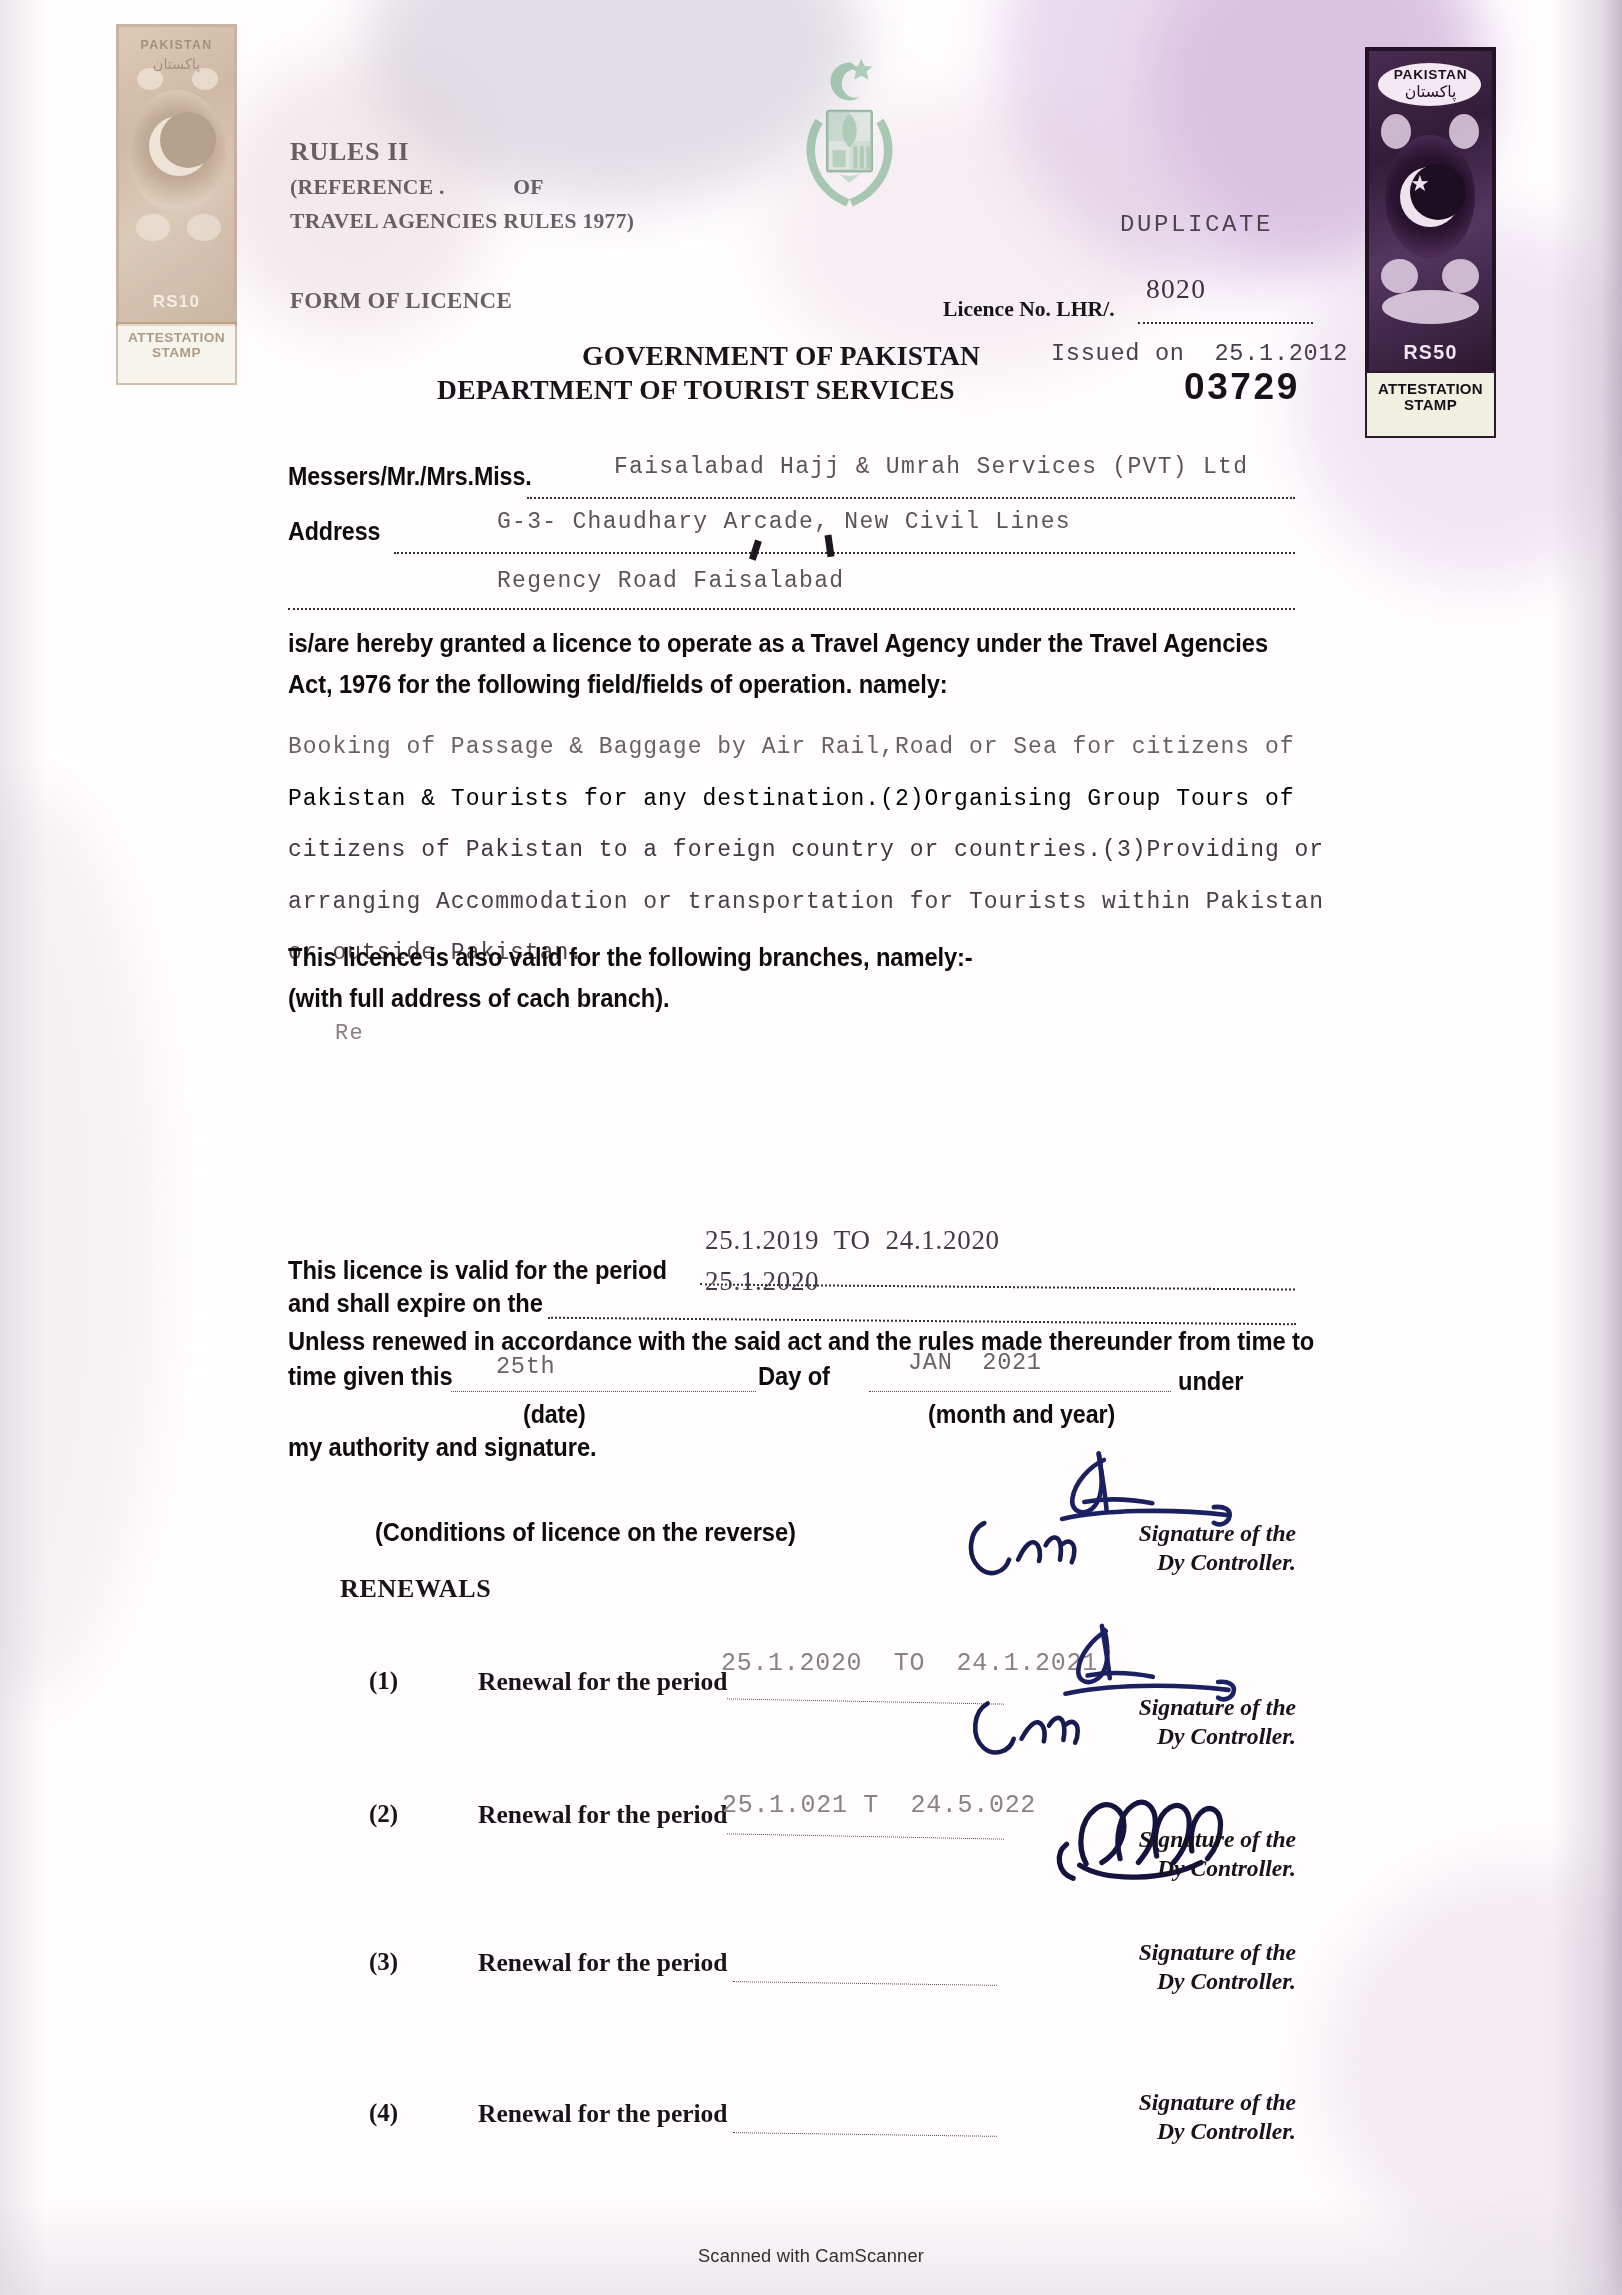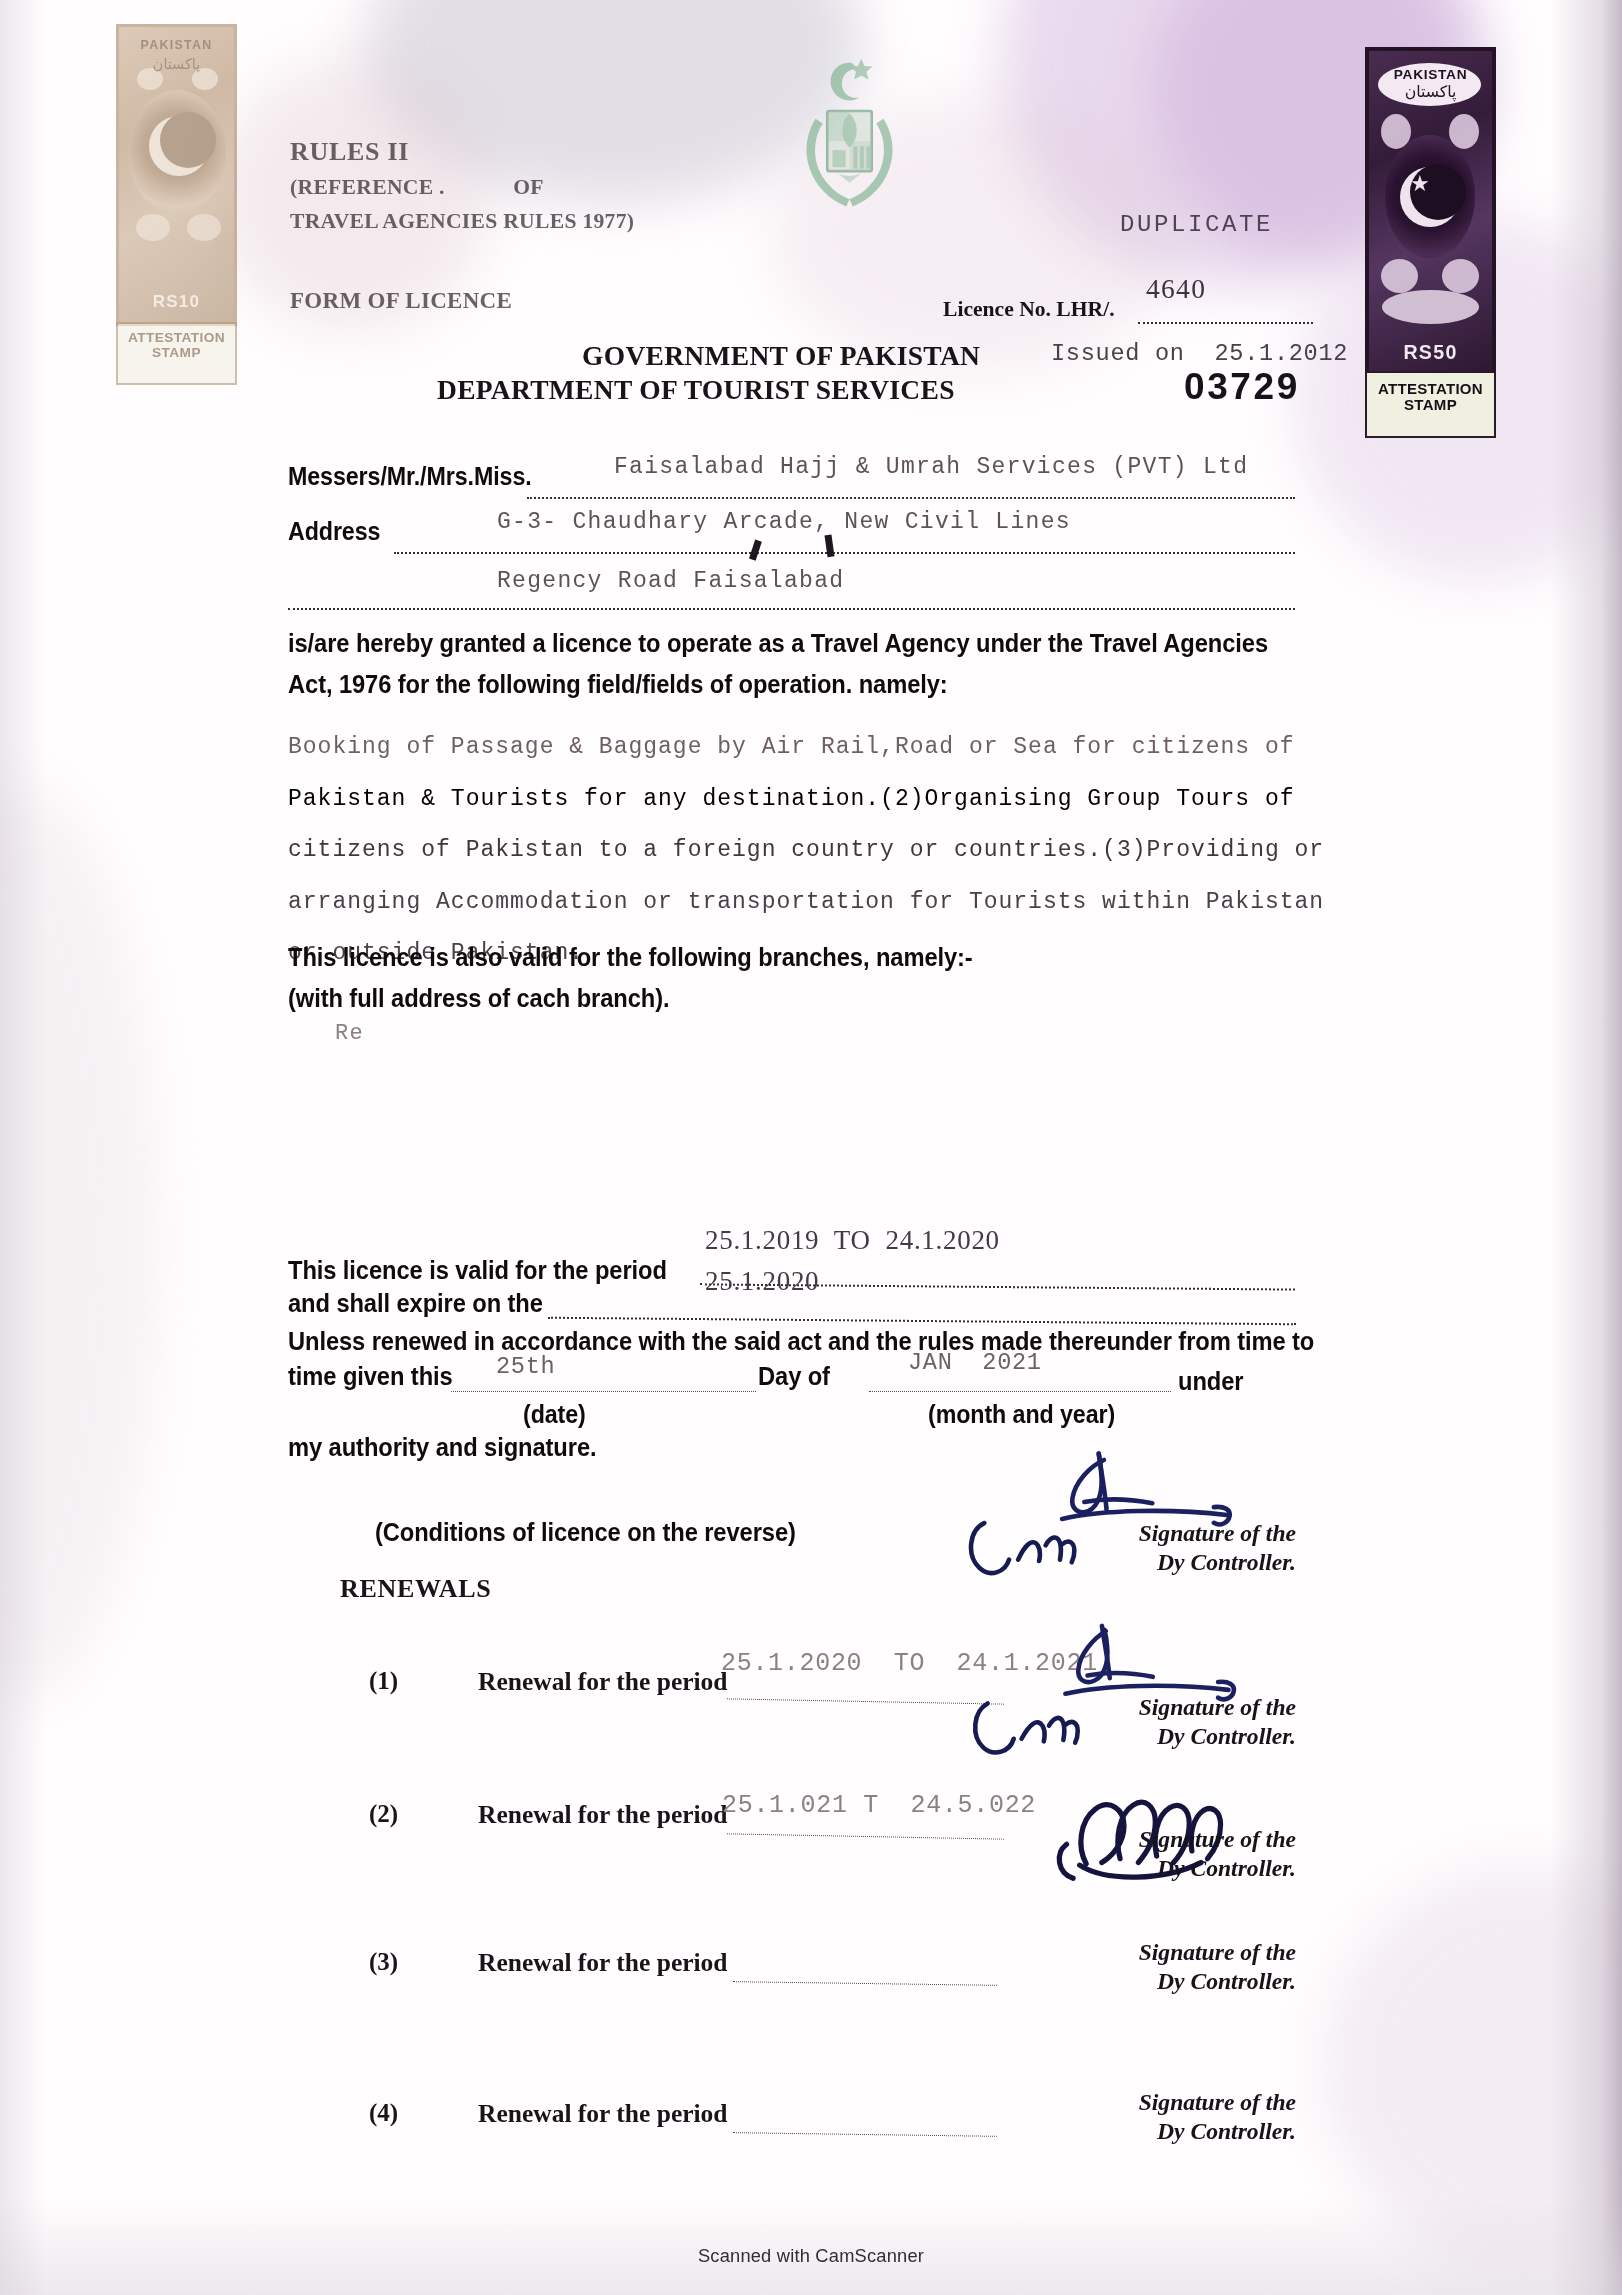--- a/index.html
+++ b/index.html
@@ -152,21 +152,21 @@
     </svg>
   </div>
 
   <div class="abs press faded" style="left:290px;top:137px;font-size:26px;letter-spacing:0.7px;">RULES II</div>
   <div class="abs press faded" style="left:290px;top:175px;font-size:21.6px;letter-spacing:0.3px;">(REFERENCE .            OF</div>
   <div class="abs press faded" style="left:290px;top:209px;font-size:21.6px;letter-spacing:0.3px;">TRAVEL AGENCIES RULES 1977)</div>
   <div class="abs press faded" style="left:290px;top:288px;font-size:23px;letter-spacing:0.3px;">FORM OF LICENCE</div>
 
   <div class="abs typed dark" style="left:1120px;top:211px;font-size:24px;letter-spacing:2.6px;color:#4e4450;">DUPLICATE</div>
 
-  <div class="abs hand" style="left:1146px;top:273px;font-size:27.5px;letter-spacing:1.3px;color:#3b3440;">4640</div>
+  <div class="abs hand" style="left:1146px;top:273px;font-size:27.5px;letter-spacing:1.3px;color:#3b3440;">8020</div>
   <div class="abs press" style="left:943px;top:297px;font-size:21.6px;color:#171418;">Licence No. LHR/.</div>
   <div class="dots" style="left:1138px;top:322px;width:175px;"></div>
 
   <div class="abs press" style="left:582px;top:340px;font-size:27.5px;letter-spacing:0.3px;color:#17141a;">GOVERNMENT OF PAKISTAN</div>
   <div class="abs press" style="left:437px;top:374px;font-size:27.5px;letter-spacing:0.3px;color:#17141a;">DEPARTMENT OF TOURIST SERVICES</div>
 
   <div class="abs typed" style="left:1051px;top:340px;font-size:23.6px;letter-spacing:0.7px;color:#4a404b;">Issued on  25.1.2012</div>
   <div class="abs" style="left:1184px;top:366px;font-family:'Liberation Sans',sans-serif;font-weight:bold;font-size:37px;letter-spacing:2.6px;color:#15121a;">03729</div>
 
   <div class="abs formtxt" style="left:288px;top:462px;font-size:25px;">Messers/Mr./Mrs.Miss.</div>

